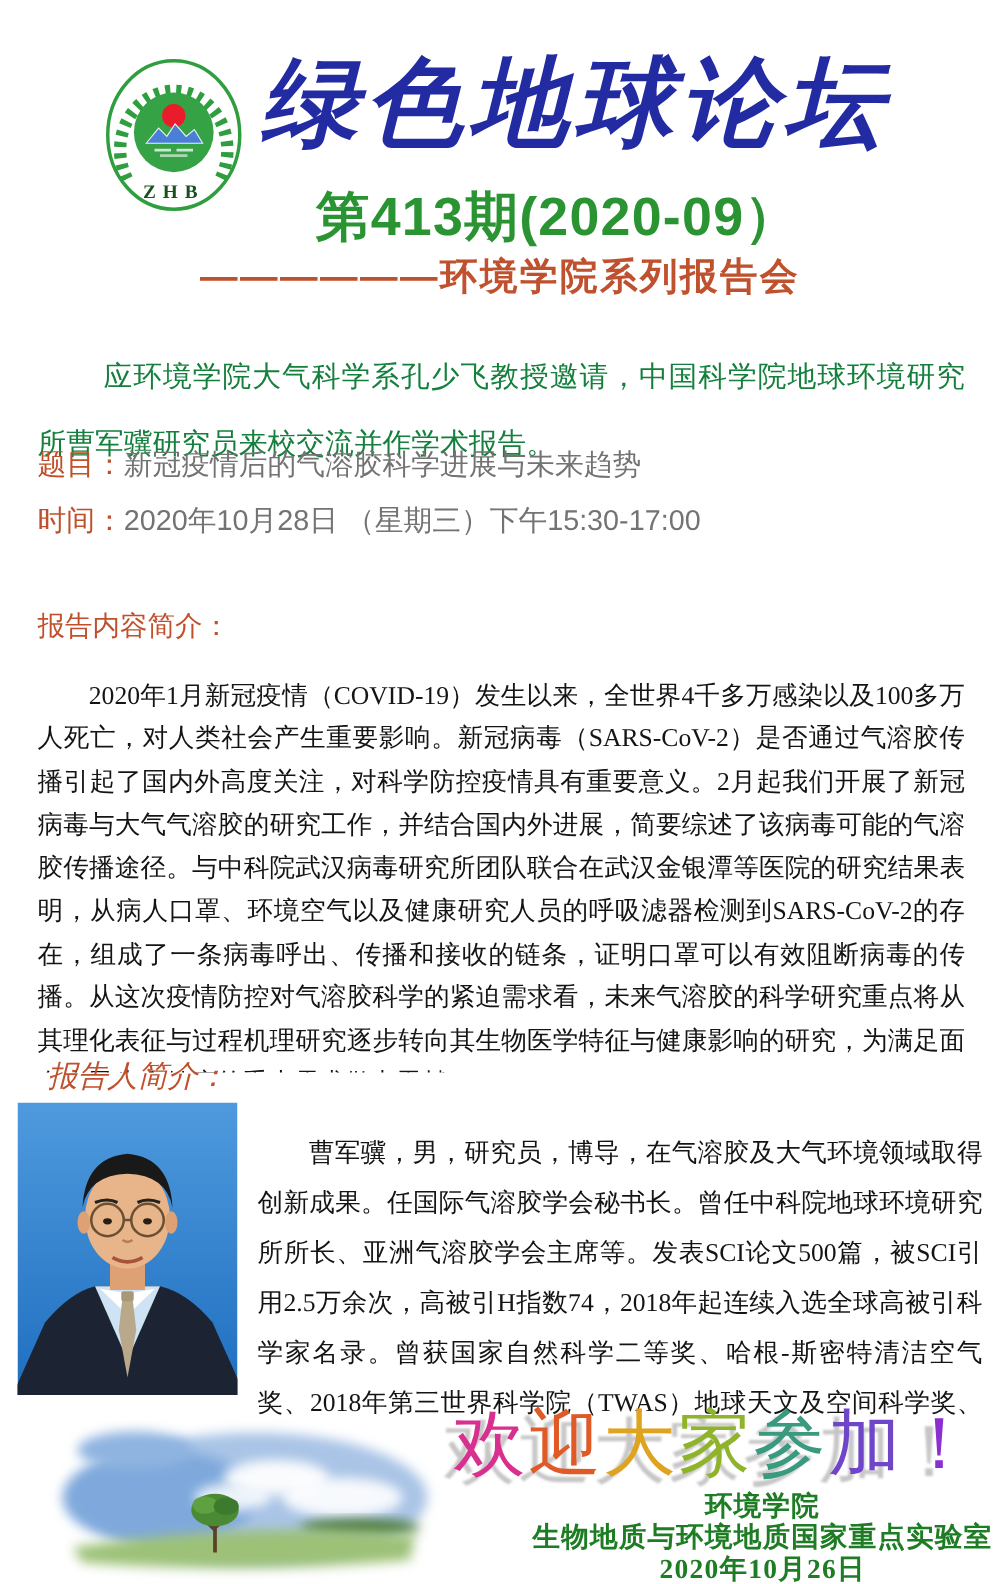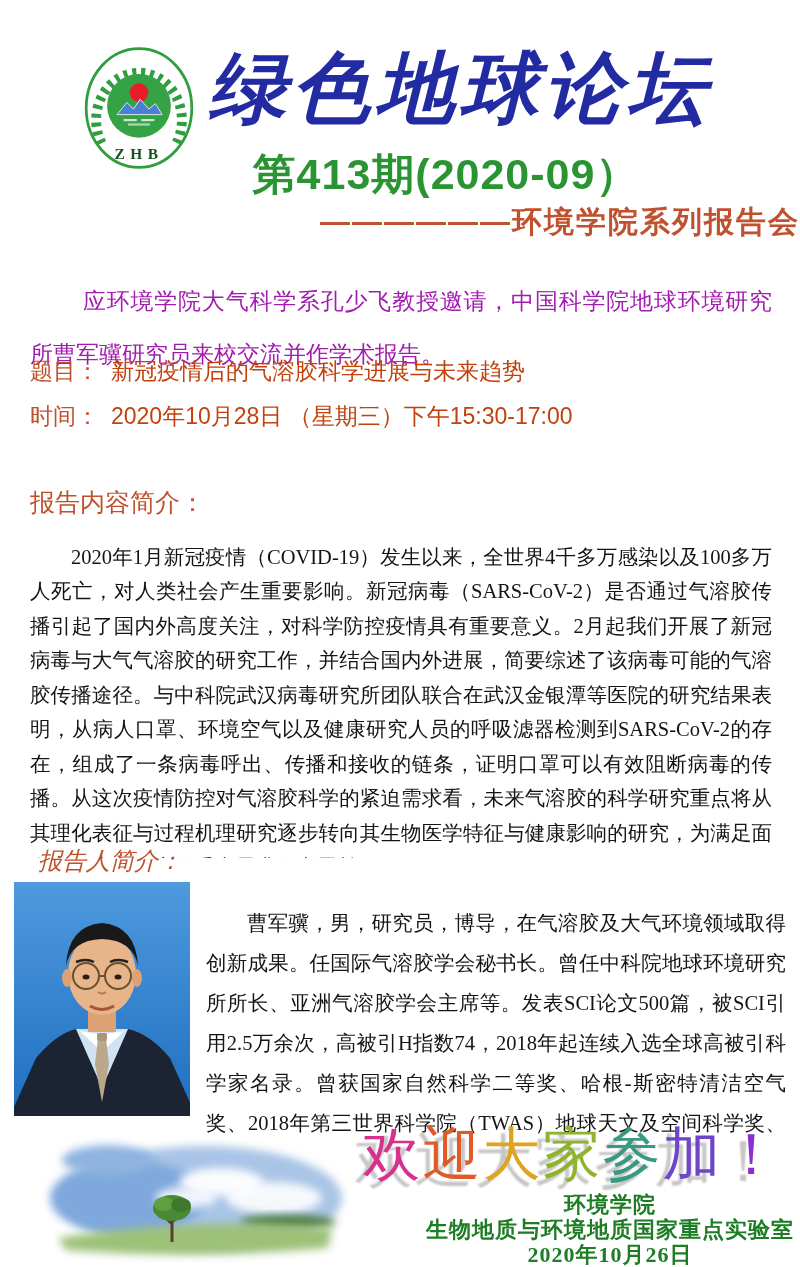--- a/index.html
+++ b/index.html
@@ -4,41 +4,41 @@
 <style>
   html,body{margin:0;padding:0;}
   body{
     width:800px;height:1267px;position:relative;overflow:hidden;
     background:#ffffff;font-family:"Liberation Sans",sans-serif;
   }
   
   .logo{position:absolute;top:46px;left:84px;width:110px;height:124px;}
   .title{
     position:absolute;top:34px;left:140px;width:640px;text-align:center;
-    font-family:Liberation Serif, serif;font-weight:bold;font-style:italic;
+    font-family:Liberation Mono, monospace;font-weight:bold;font-style:italic;
     font-size:78px;line-height:110px;color:#232ba3;letter-spacing:6px;white-space:nowrap;
   }
   .issue{
     position:absolute;top:148px;left:0;width:800px;text-align:center;
     font-size:43px;line-height:52px;font-weight:bold;color:#2a9332;letter-spacing:1px;padding-left:46px;
   }
   .subtitle{
-    position:absolute;top:203px;left:0;width:800px;text-align:right;
+    position:absolute;top:203px;left:0;width:800px;text-align:center;
     font-size:30px;line-height:38px;font-weight:bold;color:#c0512e;letter-spacing:2px;
   }
   
   .intro{
     position:absolute;top:252px;left:30px;width:742px;
-    color:#a21caf;font-size:23px;line-height:53px;text-indent:2.3em;text-align:justify;
+    color:#15803d;font-size:23px;line-height:53px;text-indent:2.3em;text-align:justify;
   }
   .details{position:absolute;top:349px;left:30px;width:742px;font-size:23px;}
   .detail-row{height:45px;line-height:45px;white-space:nowrap;}
-  .detail-label{color:#c0502c;margin-right:12px;}
-  .detail-value{color:#c2410c;}
-  .abstract-heading{position:absolute;top:486px;left:30px;font-size:25px;color:#c0502c;}
+  .detail-label{color:#c0502c;}
+  .detail-value{color:#737373;}
+  .abstract-heading{position:absolute;top:486px;left:30px;font-size:22px;color:#c0502c;}
   
   .abstract{
     position:absolute;top:519px;left:30px;width:742px;
     font-family:"Liberation Serif",serif;font-size:20.5px;line-height:34.5px;
     color:#141414;text-align:justify;text-indent:2em;max-height:318px;overflow:hidden;
   }
   
   .speaker-heading{position:absolute;top:845px;left:38px;font-size:24px;color:#c0502c;font-style:italic;}
   .speaker-row{position:absolute;top:882px;left:14px;width:772px;display:flex;align-items:flex-start;}
   .photo{width:176px;height:234px;flex:0 0 auto;display:block;}

